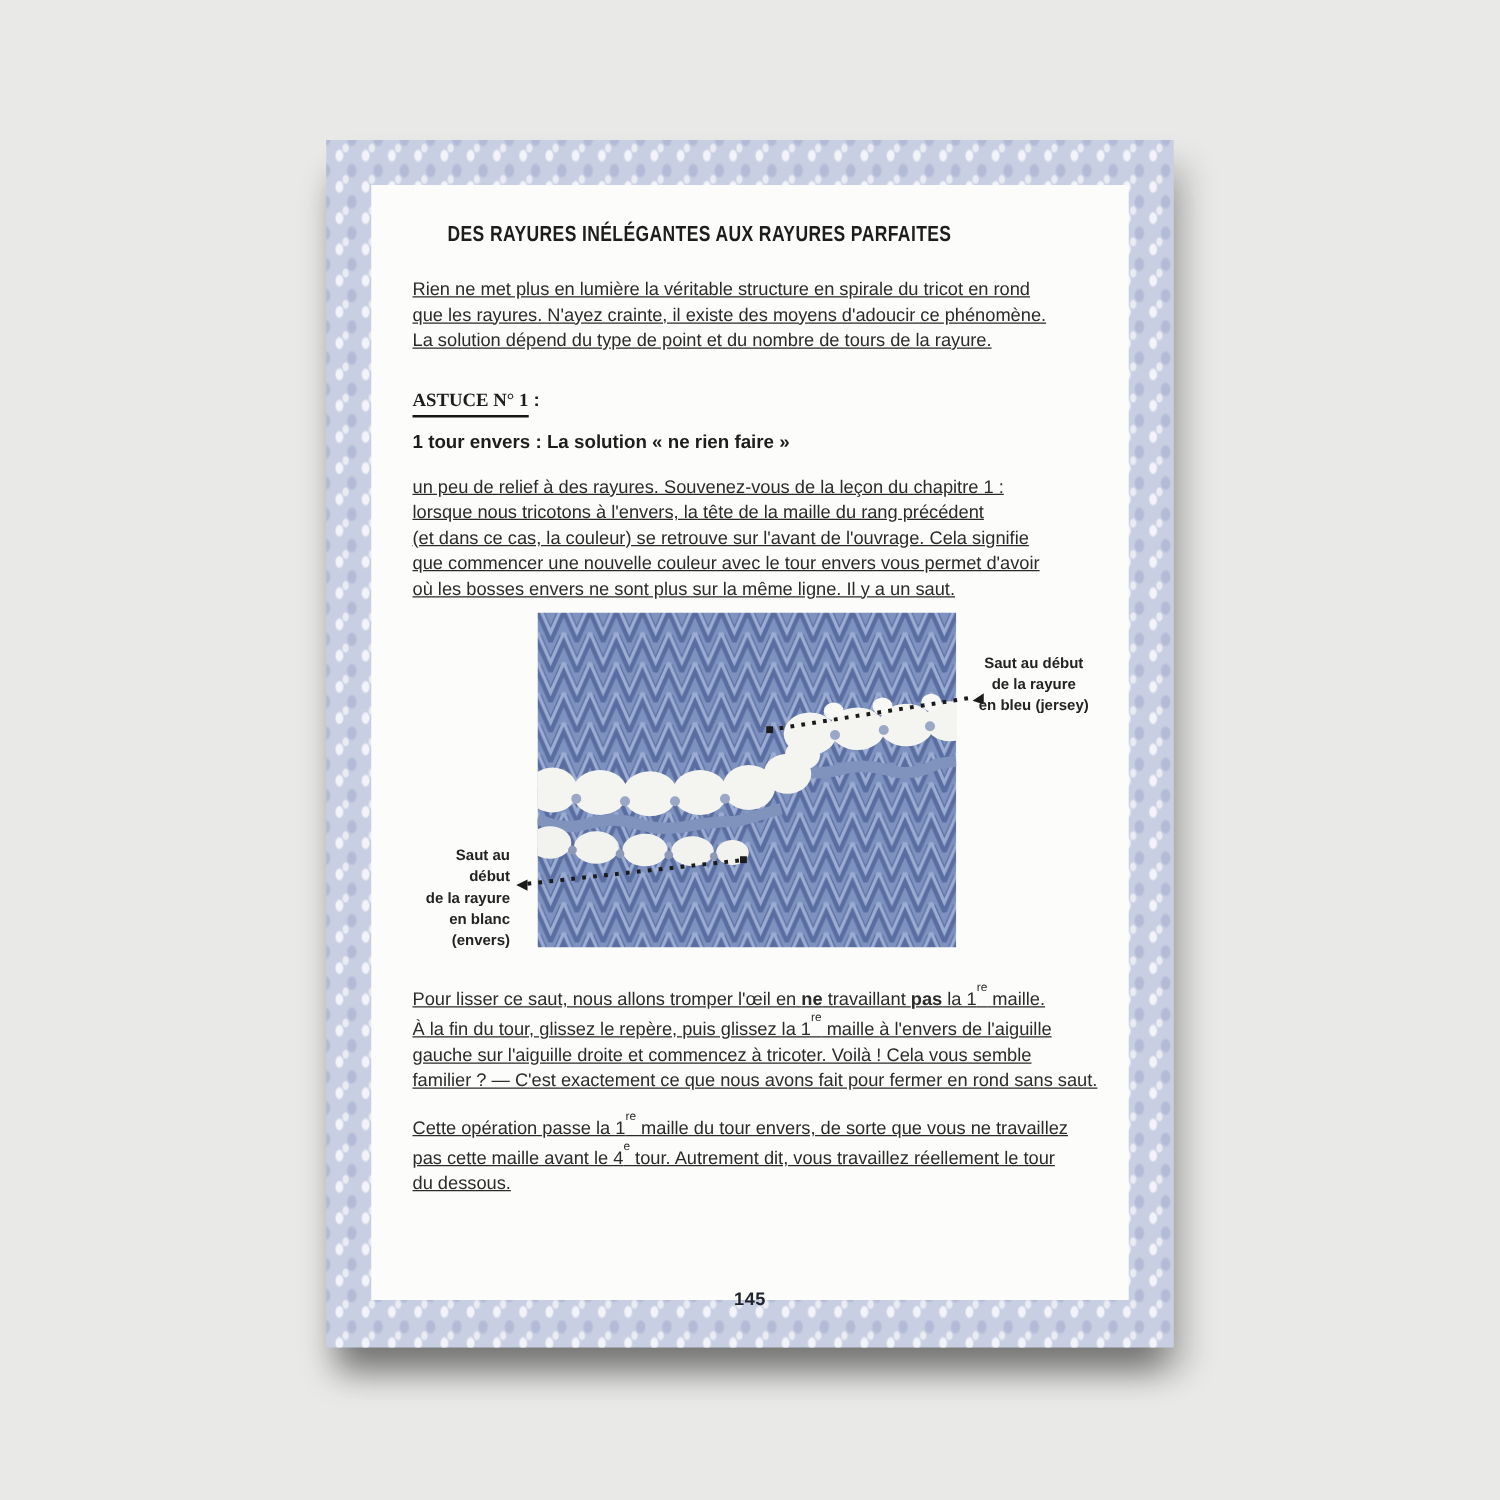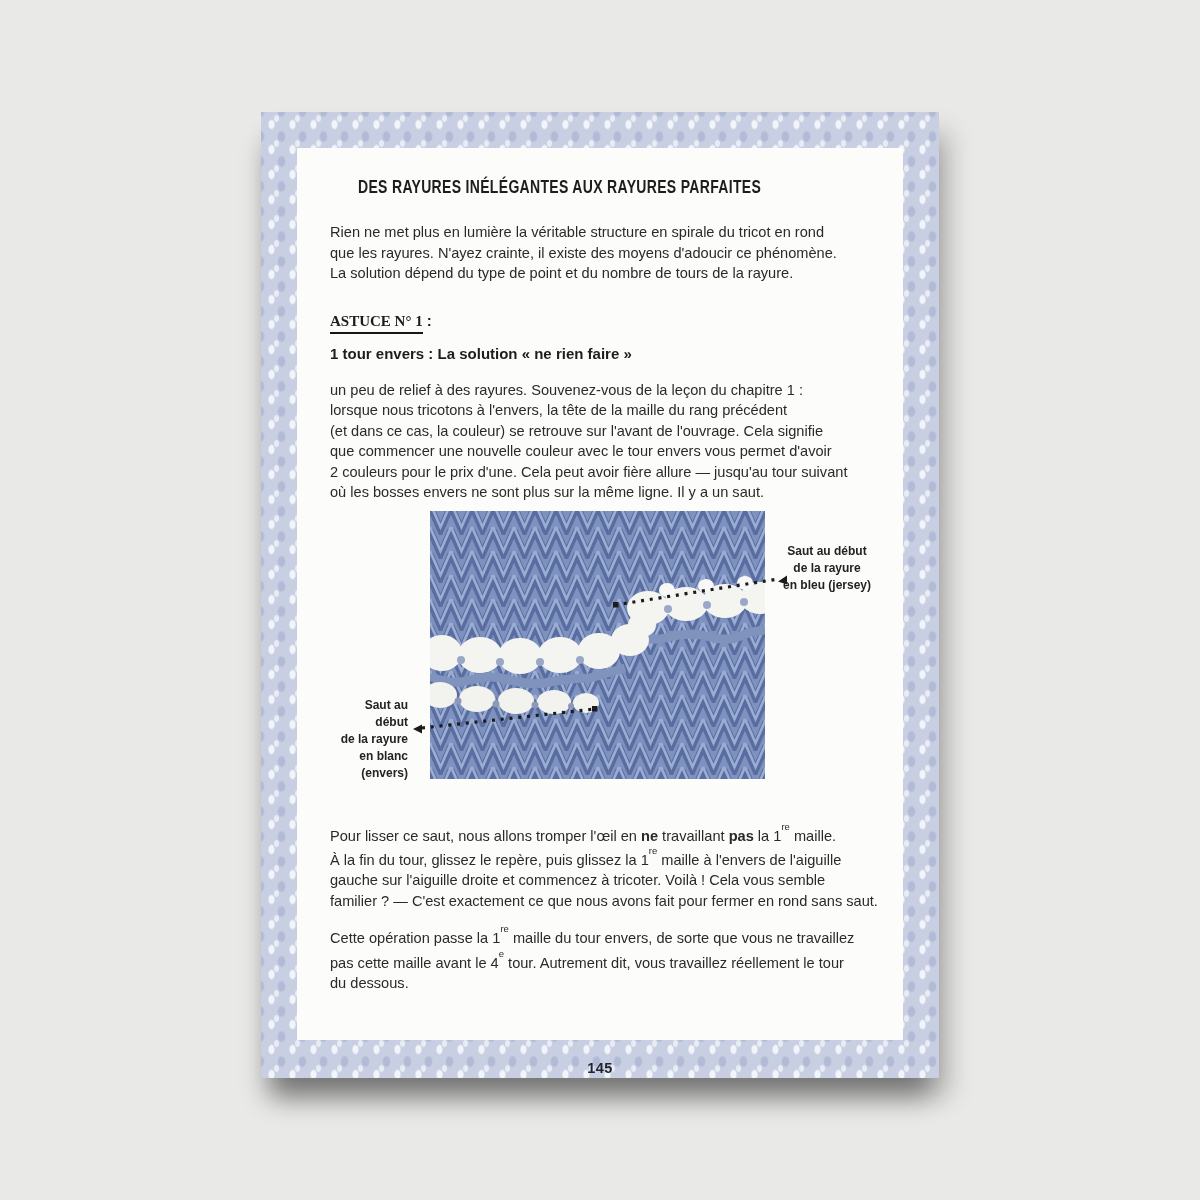--- a/index.html
+++ b/index.html
@@ -30,39 +30,39 @@
     padding:28px 33px 0 33px;
     color:#29292a;
   }
   h1.title{
     margin:0;font-size:17.5px;line-height:22px;font-weight:700;color:#1d1d1b;
     white-space:nowrap;
     padding-left:28px;
   }
   h1.title .squeeze{display:inline-block;transform:scaleX(.8);transform-origin:0 50%;letter-spacing:.4px;}
   .para,.intro{font-size:14.6px;line-height:20.5px;color:#2a2a28;}
-  .line{white-space:nowrap;}
+  .line{white-space:nowrap;text-decoration:underline;}
   .intro{margin-top:24px;}
   .tip-heading{margin-top:27px;font-size:15px;font-weight:700;color:#1d1d1b;line-height:20px;}
   .tip-heading .underlined{border-bottom:2.5px solid #161616;padding-bottom:3px;font-family:Liberation Serif, serif;}
   .subtitle{margin-top:13px;font-size:15px;font-weight:700;color:#1d1d1b;line-height:20px;white-space:nowrap;}
   .tip-body{margin-top:16px;}
   .bold{font-weight:700;}
   sup.ord{font-size:9.5px;position:relative;top:-5px;letter-spacing:0;}
   
   .figure{position:relative;margin-top:8px;height:280px;width:540px;}
   .photo{position:absolute;left:100px;top:0;width:335px;height:268px;display:block;}
   .caption{position:absolute;font-size:12px;font-weight:700;line-height:17px;color:#232323;}
   .caption-right{left:451px;top:32px;width:92px;text-align:center;}
   .caption-left{left:0;top:186px;width:78px;text-align:right;}
   .annotation-lines{position:absolute;left:0;top:0;width:540px;height:280px;pointer-events:none;}
-  .para3{margin-top:31px;}
+  .para3{margin-top:16px;}
   .para4{margin-top:13px;}
   .page-number{
-    position:absolute;left:0;right:0;bottom:2px;text-align:center;
+    position:absolute;left:0;right:0;bottom:30px;text-align:center;
     font-size:14.5px;font-weight:700;color:#20242e;letter-spacing:.5px;
   }
 </style>
 </head>
 <body>
 
 <div class="stage">
   <div class="page">
     <div class="content">
 
@@ -76,21 +76,20 @@
 
       <div class="tip-heading"><span class="underlined">ASTUCE N° 1</span><span> :</span></div>
 
       <div class="subtitle">1 tour envers : La solution « ne rien faire »</div>
 
       <div class="para tip-body">
         <div class="line">un peu de relief à des rayures. Souvenez-vous de la leçon du chapitre 1 :</div>
         <div class="line">lorsque nous tricotons à l'envers, la tête de la maille du rang précédent</div>
         <div class="line">(et dans ce cas, la couleur) se retrouve sur l'avant de l'ouvrage. Cela signifie</div>
         <div class="line">que commencer une nouvelle couleur avec le tour envers vous permet d'avoir</div>
-        <div class="line">2 couleurs pour le prix d'une. Cela peut avoir fière allure — jusqu'au tour suivant</div>
         <div class="line">où les bosses envers ne sont plus sur la même ligne. Il y a un saut.</div>
       </div>
 
       <div class="figure">
 
         <svg class="photo" viewBox="0 0 335 268" aria-hidden="true">
           <defs>
             <pattern id="kb" width="21" height="24" patternUnits="userSpaceOnUse">
               <rect width="21" height="24" fill="#7e92c0"></rect>
               <path d="M0,-5 L10.5,19 L21,-5" fill="none" stroke="#5a6da0" stroke-width="7"></path>

